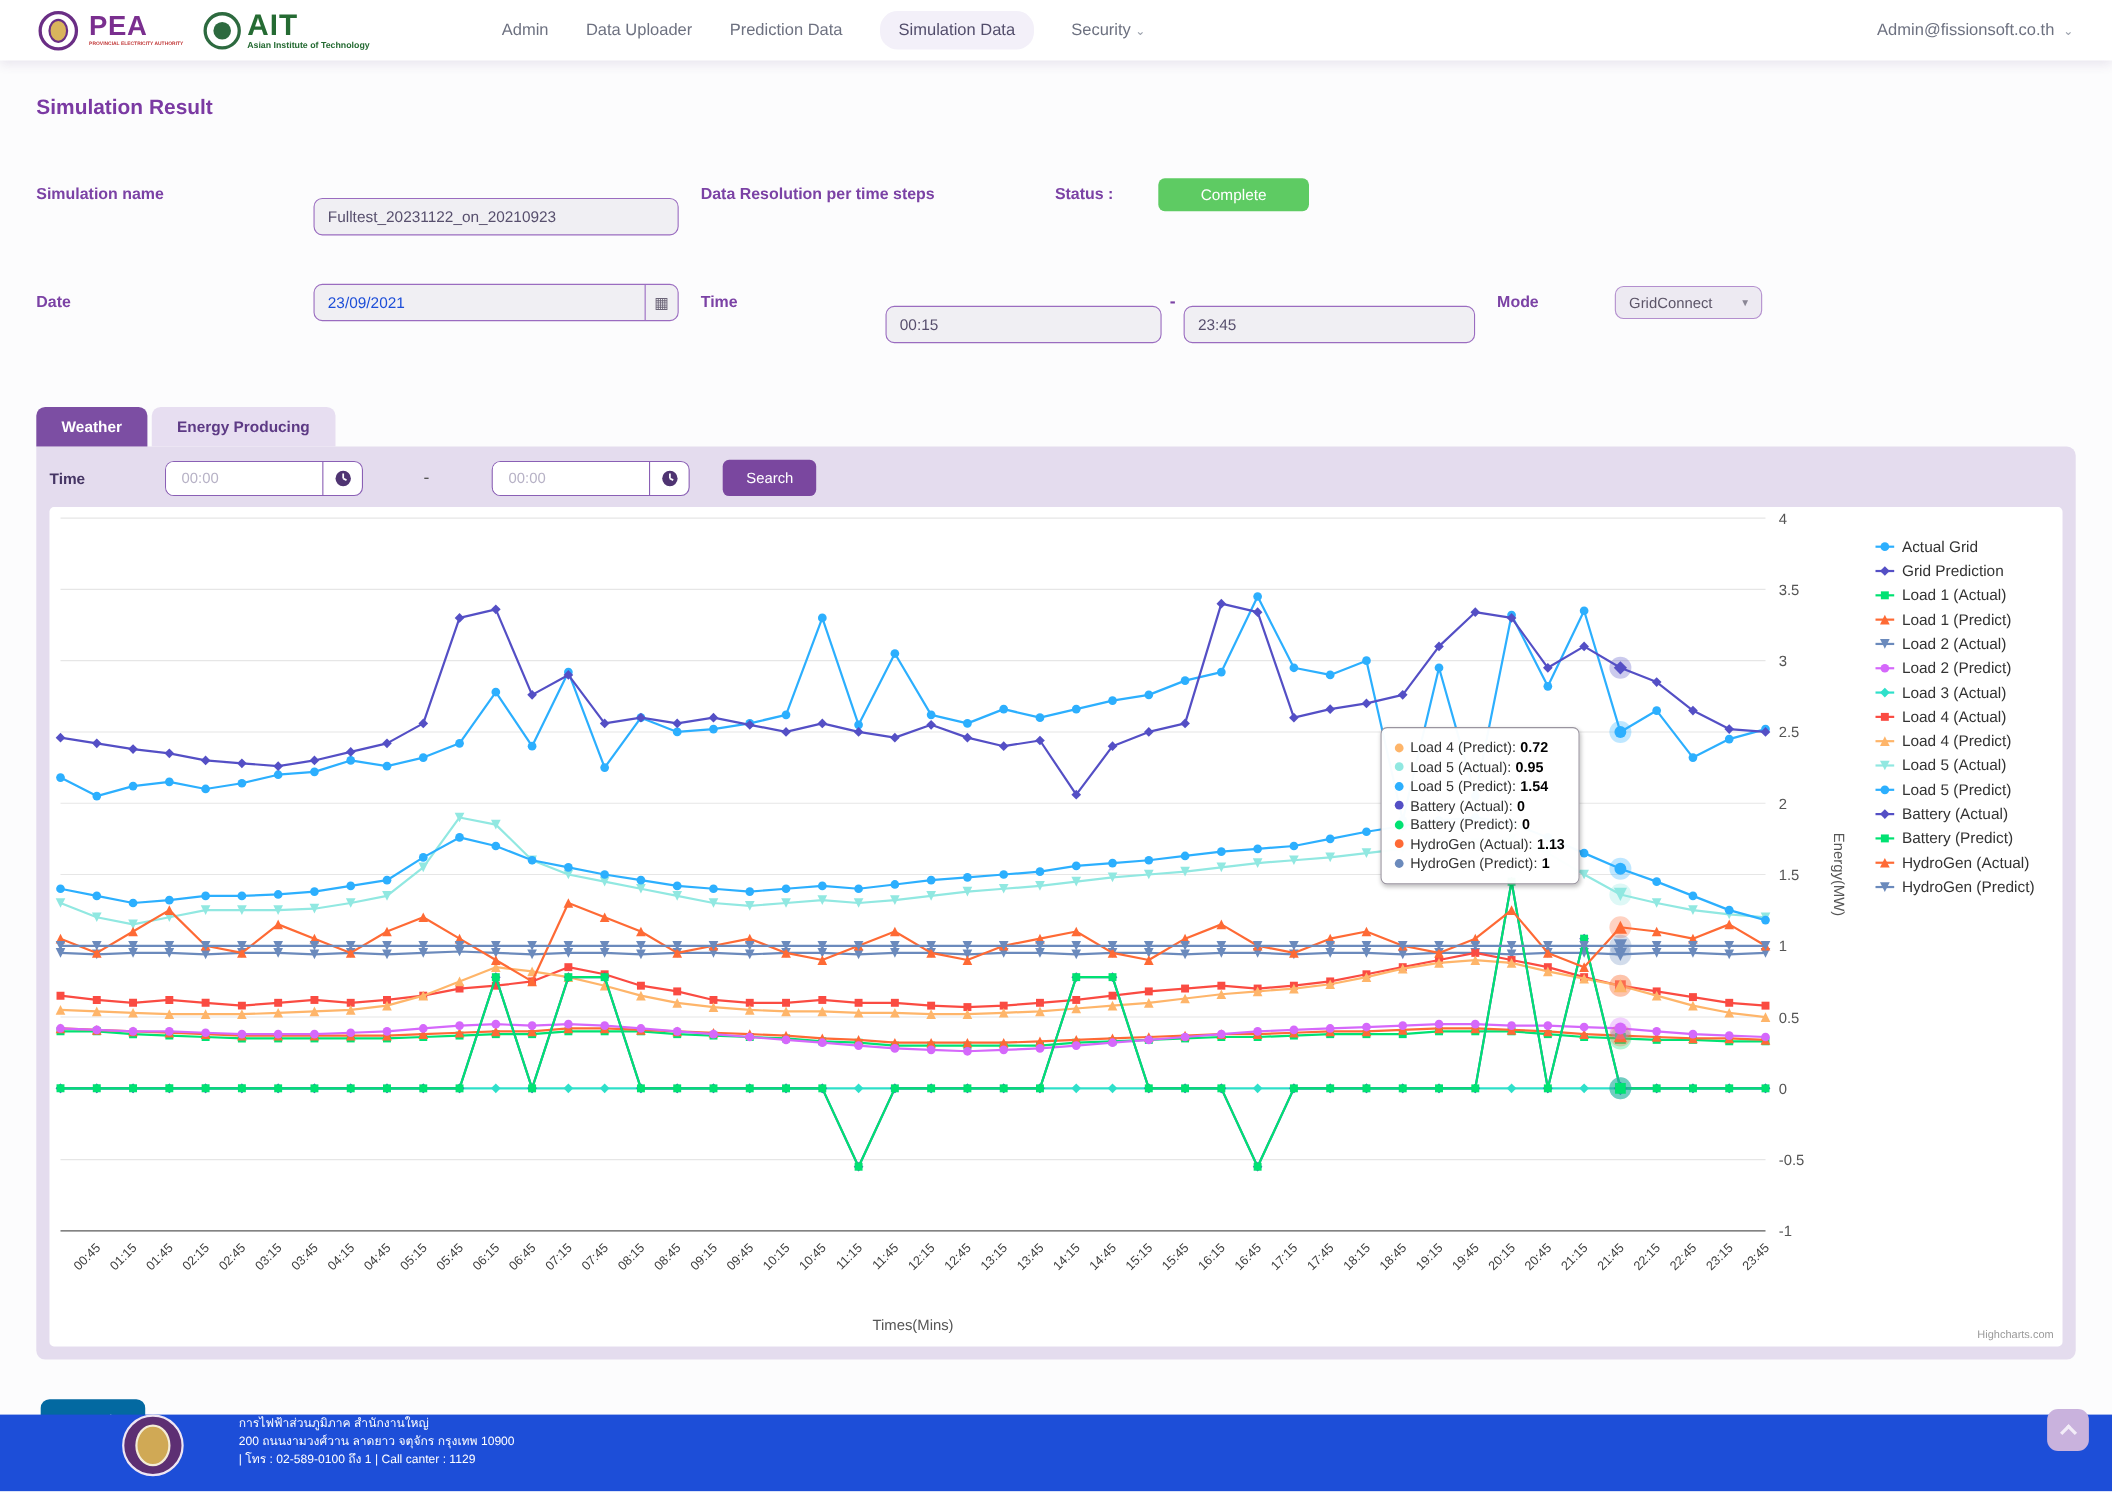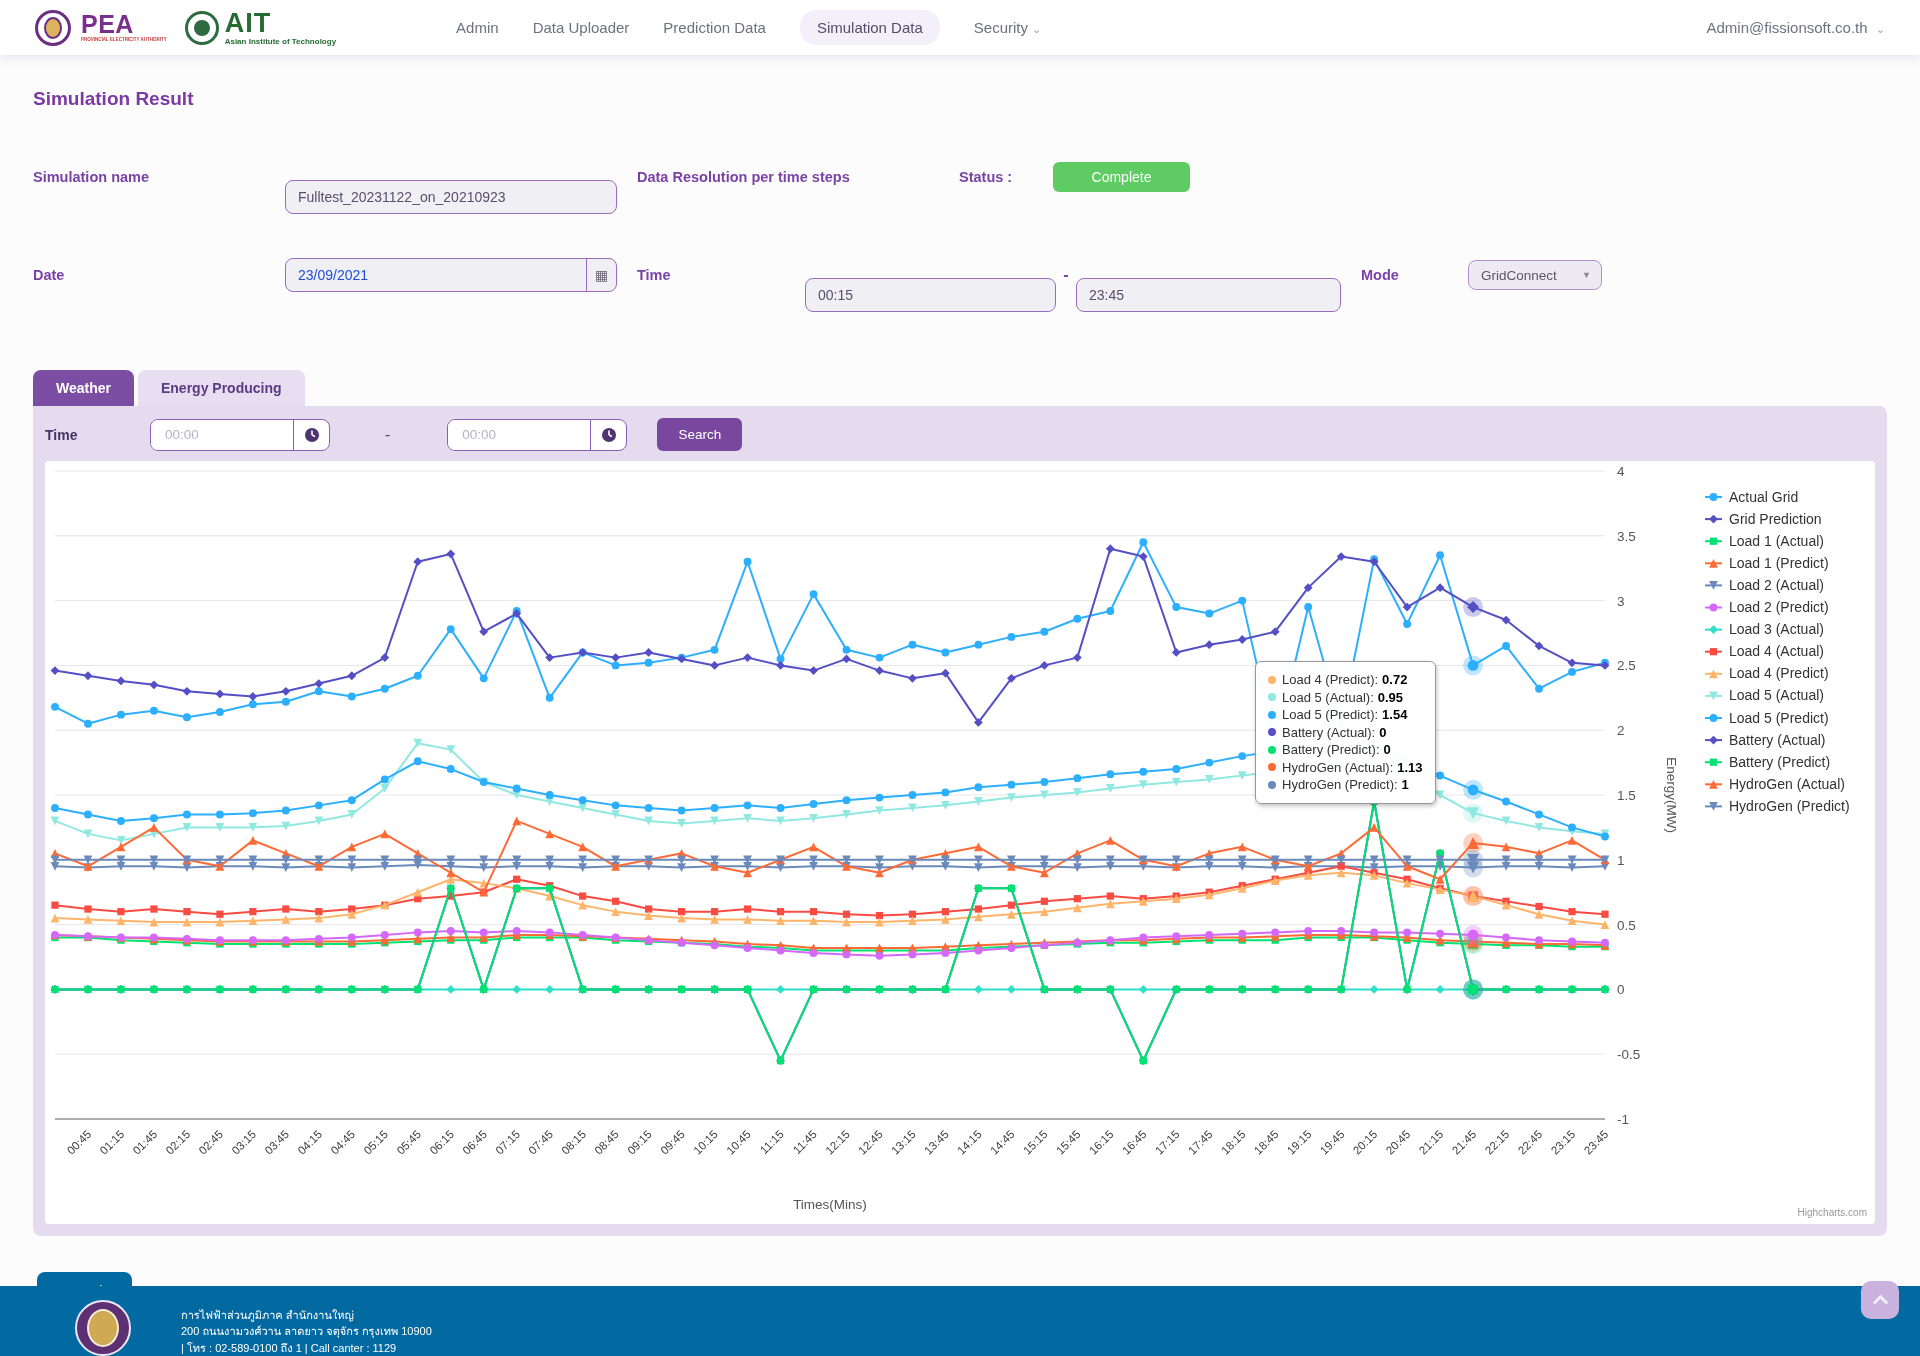--- a/index.html
+++ b/index.html
@@ -86,22 +86,22 @@
   .hc-tooltip { position:absolute; left:1210px; top:200px; min-width:178px; background:rgba(255,255,255,.97);
                 border:1px solid #99949f; border-radius:6px; padding:9px 12px; font-size:13px; color:#333;
                 box-shadow:1px 2px 4px rgba(0,0,0,.25); pointer-events:none; z-index:3; }
   .tt-row { display:flex; align-items:center; line-height:17.5px; white-space:nowrap; }
   .tt-bullet { width:8px; height:8px; border-radius:50%; margin-right:6px; flex:none; }
   .tt-val { font-weight:700; color:#000; margin-left:4px; }
 
   
   .btn-back { display:inline-block; margin:36px 0 0 37px; background:#0369a1; color:#fff; border:none;
               border-radius:8px; padding:11px 26px; font-family:inherit; font-size:14px; font-weight:400; cursor:pointer; }
-  footer { position:absolute; left:0; bottom:0; width:100%; height:70px; background:#0369a1;
-           display:flex; align-items:flex-end; padding-left:75px; }
+  footer { position:absolute; left:0; bottom:0; width:100%; height:70px; background:#1d4ed8;
+           display:flex; align-items:flex-start; padding-left:111px; }
   .footer-logo { width:56px; height:56px; border-radius:50%; background:#5d2f73; border:2px solid #efe6f3;
                  display:flex; align-items:center; justify-content:center; margin-right:50px; flex:none; }
   .footer-logo .inner { width:32px; height:38px; border-radius:50%; background:#d0a955; border:2px solid #f3ecd7; }
   .footer-text { color:#fff; font-size:11px; line-height:16.5px; }
   .scroll-top { position:absolute; right:21px; top:1281px; width:38px; height:38px; background:#c9b2dd;
                 border-radius:10px; display:flex; align-items:center; justify-content:center; cursor:pointer; z-index:6; }
   .scroll-top .chev { width:11px; height:11px; border-top:3px solid #f3edf8; border-right:3px solid #f3edf8;
                       transform:rotate(-45deg); margin-top:5px; }
 </style>
 </head>

